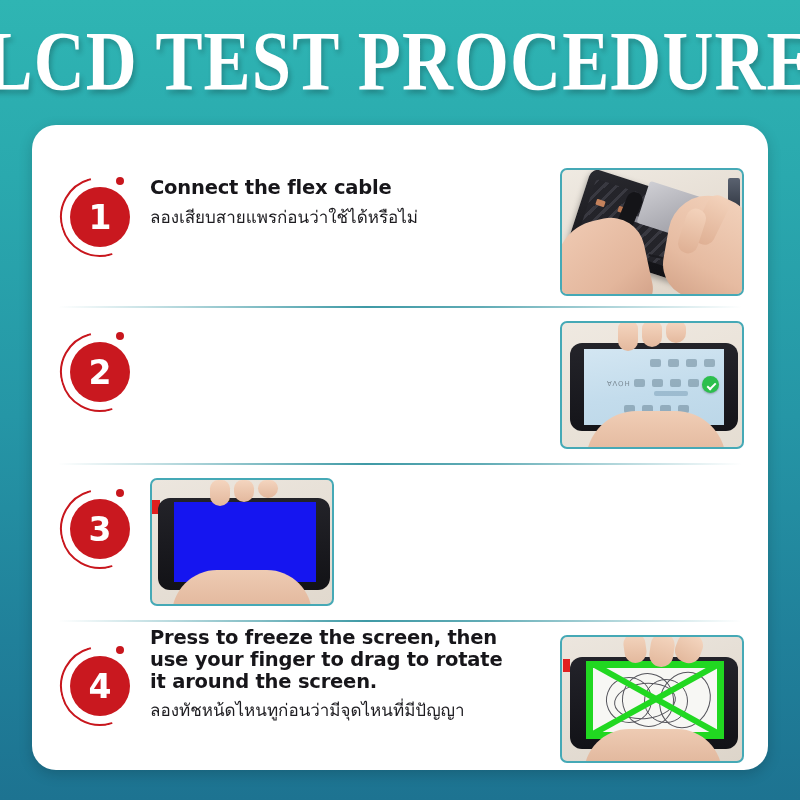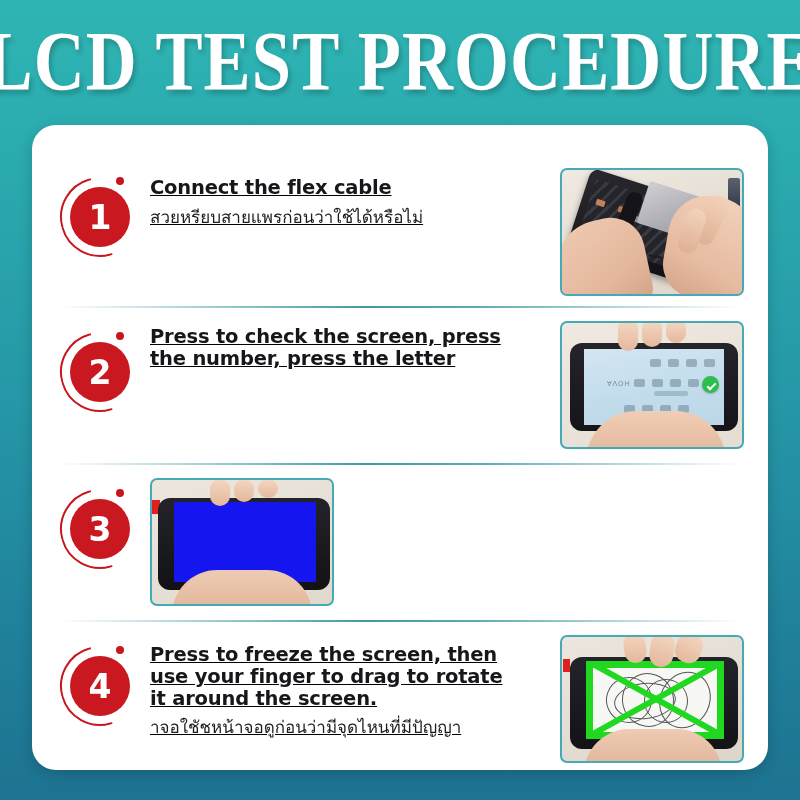--- a/index.html
+++ b/index.html
@@ -80,39 +80,39 @@
     position:absolute; left:16px; top:12px;
     width:60px; height:60px; border-radius:50%;
     background:#c9181f;
     display:flex; align-items:center; justify-content:center;
     color:#ffffff; font-size:33px; font-weight:700;
     font-family:"DejaVu Sans", sans-serif;
     line-height:1;
   }
 
   
-  .step-text{ padding-top:24px; flex:1; min-width:0;text-decoration:underline; }
+  .step-text{ padding-top:24px; flex:1; min-width:0; }
   .step-title{
     font-family:"DejaVu Sans", sans-serif;
     font-weight:700;
     font-size:19.5px;
     line-height:1.12;
     color:#17161a;
     letter-spacing:-0.2px;
     white-space:pre-line;
   }
   .step-sub{
     margin-top:7px;
     font-family:"DejaVu Sans", sans-serif;
     font-size:17px;
     line-height:1.35;
     color:#1d1c20;
   }
   .step-2 .step-text, .step-3 .step-text{ padding-top:18px; }
-  .step-4 .step-text{ padding-top:22px; }
+  .step-4 .step-text{ padding-top:5px; }
 
   
   .photo{
     position:relative;
     width:184px; min-width:184px; height:128px;
     margin-right:24px; margin-top:15px;
     border:2px solid #45a9b6;
     border-radius:7px;
     overflow:hidden;
     background:#ddd7ce;
@@ -320,21 +320,21 @@
     <div class="divider div-3"></div>
 
     <div class="step step-1">
       <div class="badge-wrap">
         <div class="badge-orbit"></div>
         <div class="badge-dot"></div>
         <div class="badge-circle">1</div>
       </div>
       <div class="step-text">
         <div class="step-title">Connect the flex cable</div>
-        <div class="step-sub">สวยหรียบสายแพรก่อนว่าใช้ได้หรือไม่</div>
+        <div class="step-sub">ลองเสียบสายแพรก่อนว่าใช้ได้หรือไม่</div>
       </div>
       <div class="photo p1">
         <div class="battery"></div>
         <div class="phone"></div>
         <div class="board"></div>
         <div class="chip c1"></div>
         <div class="chip c2"></div>
         <div class="chip c3"></div>
         <div class="chip c4"></div>
         <div class="greenchip"></div>
@@ -348,22 +348,20 @@
       </div>
     </div>
 
     <div class="step step-2">
       <div class="badge-wrap">
         <div class="badge-orbit"></div>
         <div class="badge-dot"></div>
         <div class="badge-circle">2</div>
       </div>
       <div class="step-text">
-        <div class="step-title">Press to check the screen, press
-the number, press the letter</div>
       </div>
       <div class="photo p2">
         <div class="body"></div>
         <div class="screen"></div>
         <div class="brand">HOVA</div>
         <div class="row-a">
           <div class="key kx1"></div>
           <div class="key kx2"></div>
           <div class="key kx3"></div>
           <div class="key kx4"></div>
@@ -409,21 +407,21 @@
     <div class="step step-4">
       <div class="badge-wrap">
         <div class="badge-orbit"></div>
         <div class="badge-dot"></div>
         <div class="badge-circle">4</div>
       </div>
       <div class="step-text">
         <div class="step-title">Press to freeze the screen, then
 use your finger to drag to rotate
 it around the screen.</div>
-        <div class="step-sub">าจอใชัชหน้าจอดูก่อนว่ามีจุดไหนที่มีปัญญา</div>
+        <div class="step-sub">ลองทัชหน้ดไหนทูก่อนว่ามีจุดไหนที่มีปัญญา</div>
       </div>
       <div class="photo p4">
         <div class="redmark"></div>
         <div class="body"></div>
         <div class="screen">
           <div class="scrib s1"></div>
           <div class="scrib s2"></div>
           <div class="scrib s3"></div>
           <div class="scrib s4"></div>
           <div class="scrib s5"></div>

